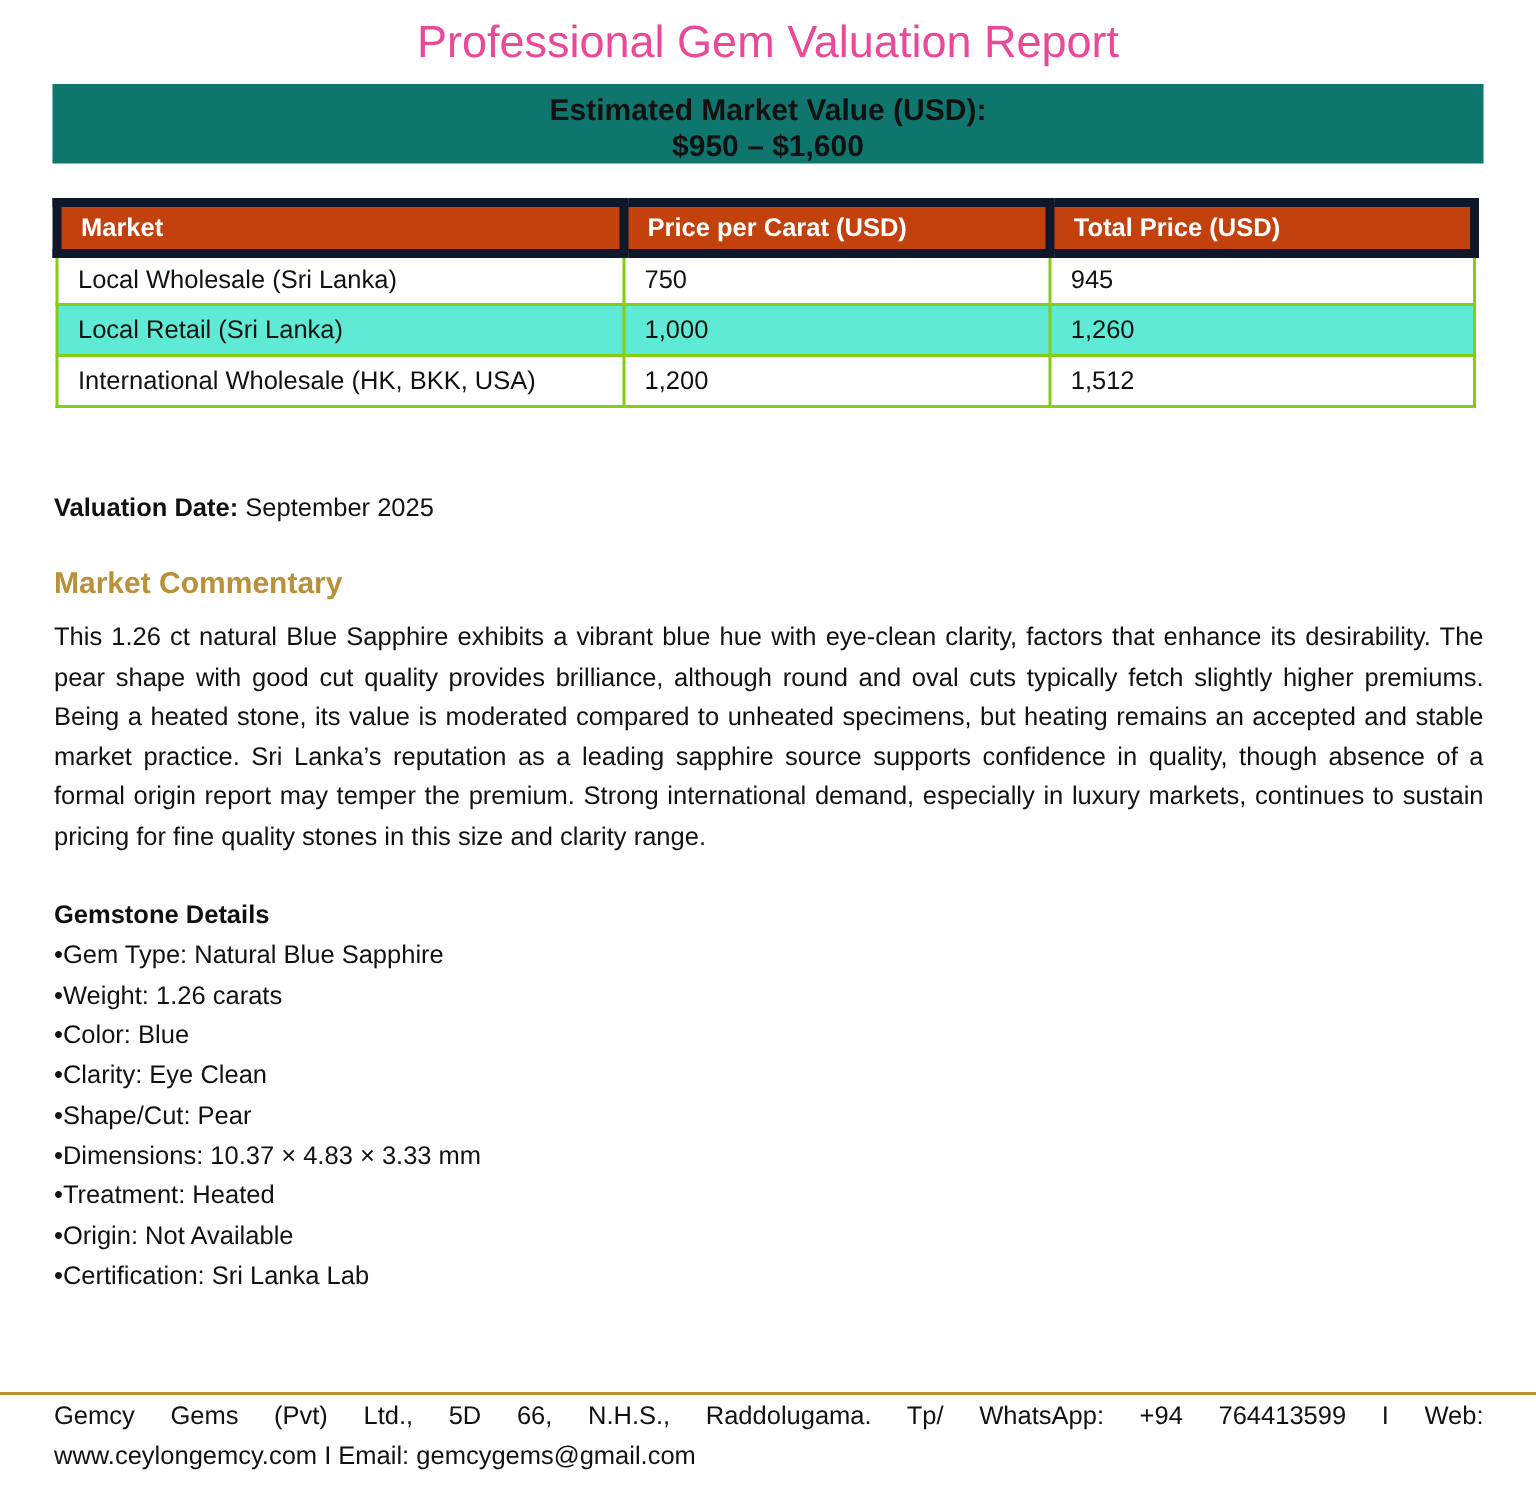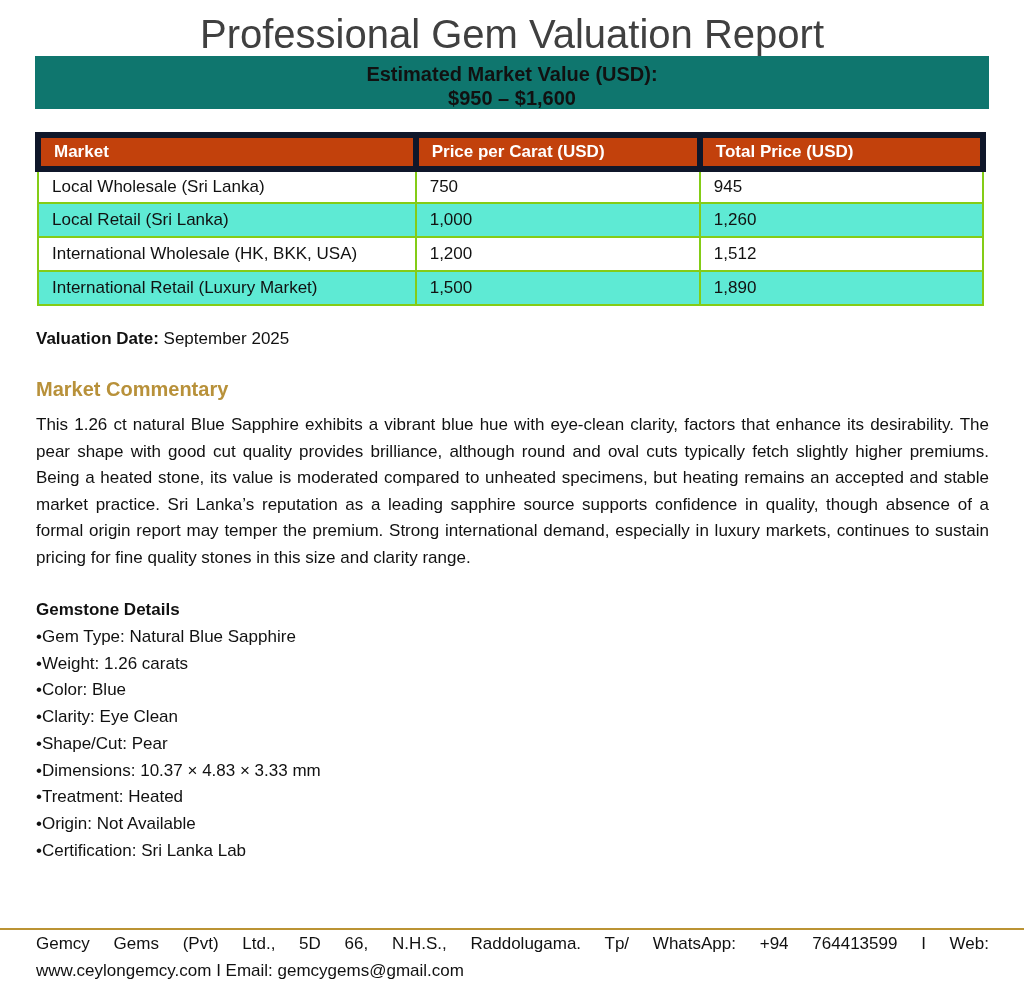--- a/index.html
+++ b/index.html
@@ -2,21 +2,21 @@
 <html><head>
   <meta charset="utf-8">
   <style>
     html, body { margin: 0; padding: 0; background: #ffffff; }
     body {
       width: 1024px; height: 990px; position: relative; overflow: hidden;
       font-family: "Liberation Sans", sans-serif; color: #111111;
     }
     .title {
       position: absolute; top: 12px; left: 0; width: 1024px; text-align: center;
-      font-size: 40px; color: #404040; font-weight: normal; margin: 0;
+      font-size: 30px; color: #ec4899; font-weight: normal; margin: 0;
     }
     .value-box {
       position: absolute; top: 56px; left: 35px; width: 954px; height: 53px;
       background: #0f766e; text-align: center;
     }
     .value-box .line1 { font-size: 20px; font-weight: bold; margin-top: 6px; line-height: 24px; }
     .value-box .line2 { font-size: 20px; font-weight: bold; line-height: 24px; }
     table.market {
       position: absolute; top: 132px; left: 35px; width: 951px;
       border-collapse: collapse; font-size: 17px;
@@ -80,25 +80,20 @@
     <tr class="alt">
       <td>Local Retail (Sri Lanka)</td>
       <td class="num">1,000</td>
       <td class="num">1,260</td>
     </tr>
     <tr>
       <td>International Wholesale (HK, BKK, USA)</td>
       <td class="num">1,200</td>
       <td class="num">1,512</td>
     </tr>
-    <tr class="alt">
-      <td>International Retail (Luxury Market)</td>
-      <td class="num">1,500</td>
-      <td class="num">1,890</td>
-    </tr>
   </tbody>
 </table>
 
 <div class="val-date">
   <b>Valuation Date:</b>
   <span>September 2025</span>
 </div>
 
 <h2 class="section-h">Market Commentary</h2>
 

